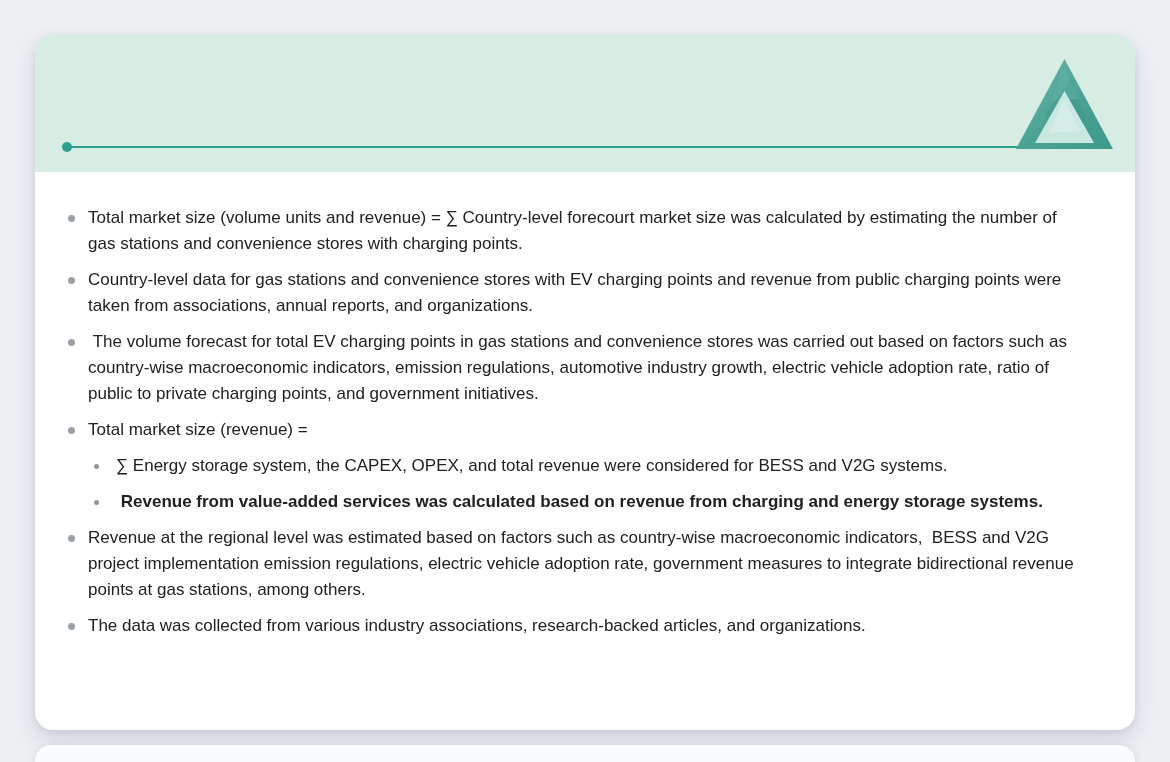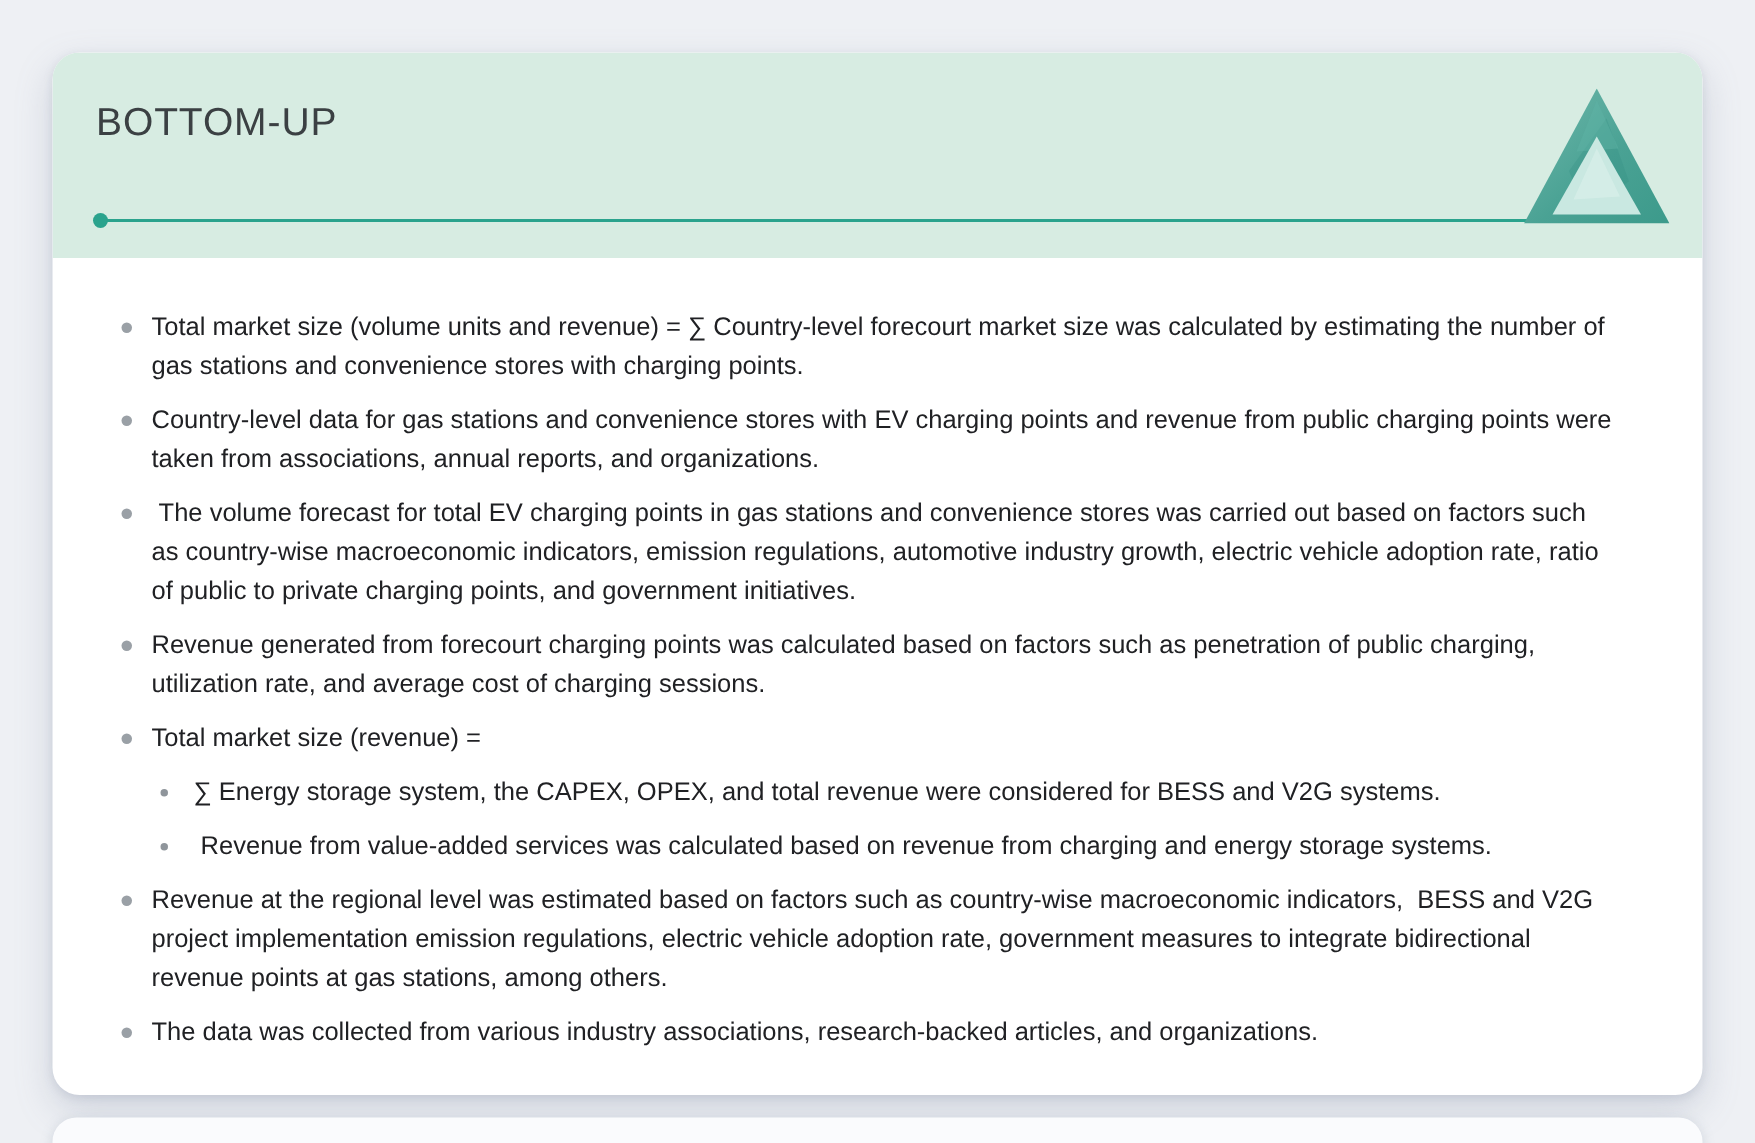--- a/index.html
+++ b/index.html
@@ -36,35 +36,35 @@
     position:absolute; left:27px; bottom:20px;
     width:10px; height:10px; border-radius:50%;
     background:var(--accent,#2aa38d);
   }
   .logo{
     position:absolute; right:22px; bottom:23px;
     width:97px; height:90px;
   }
 
   
-  .card-body{ padding:33px 58px 24px 46px; }
+  .card-body{ padding:33px 58px 24px 33px; }
 
   .bullet-item{ display:flex; margin-bottom:10px; }
   .dot{
     flex:0 0 auto; width:7px; height:7px; border-radius:50%;
     background:var(--bullet,#9aa0a6); margin:10px 13px 0 0;
   }
   .bullet-body{ flex:1 1 auto; }
   .bullet-text{
     font-size:17px; line-height:26px; color:var(--text,#202124);
     white-space:pre-wrap;
   }
   .sub-list{ margin-top:10px; margin-left:6px; }
   .sub-item{ display:flex; margin-bottom:10px; }
-  .sub-item:last-child{ margin-bottom:0; }
+  .sub-item:last-child{ margin-bottom:0;font-weight:bold; }
   .sub-dot{
     flex:0 0 auto; width:5px; height:5px; border-radius:50%;
     background:#8f959b; margin:11px 17px 0 0;
   }
 
   
   .next-card{
     position:absolute; left:35px; top:745px; width:1100px; height:40px;
     background:#fafbfd; border-radius:16px 16px 0 0;
     box-shadow:0 2px 8px rgba(125,138,160,0.25);
@@ -72,21 +72,20 @@
 </style>
 </head>
 <body>
 
 <div class="stage">
 
   <div class="card">
 
     <div class="card-header">
       <div class="page-title">
-        <div>BOTTOM-UP</div>
       </div>
       <span class="rule-dot"></span>
       <div class="rule"></div>
 
       <svg class="logo" viewBox="0 0 97 90" aria-hidden="true">
         <defs>
           <linearGradient id="triGrad" x1="0" y1="0" x2="1" y2="1">
             <stop offset="0" stop-color="#6fb8ab"></stop>
             <stop offset="0.55" stop-color="#4aa294"></stop>
             <stop offset="1" stop-color="#3c9a8b"></stop>
@@ -116,26 +115,20 @@
           </div>
           <div class="bullet-item">
             <span class="dot"></span>
             <div class="bullet-body">
               <div class="bullet-text"> The volume forecast for total EV charging points in gas stations and convenience stores was carried out based on factors such as country-wise macroeconomic indicators, emission regulations, automotive industry growth, electric vehicle adoption rate, ratio of public to private charging points, and government initiatives.</div>
             </div>
           </div>
           <div class="bullet-item">
             <span class="dot"></span>
             <div class="bullet-body">
-              <div class="bullet-text">Revenue generated from forecourt charging points was calculated based on factors such as penetration of public charging, utilization rate, and average cost of charging sessions.</div>
-            </div>
-          </div>
-          <div class="bullet-item">
-            <span class="dot"></span>
-            <div class="bullet-body">
               <div class="bullet-text">Total market size (revenue) =</div>
               <div class="sub-list">
                 <div class="sub-item">
                   <span class="sub-dot"></span>
                   <div class="bullet-text">∑ Energy storage system, the CAPEX, OPEX, and total revenue were considered for BESS and V2G systems.</div>
                 </div>
                 <div class="sub-item">
                   <span class="sub-dot"></span>
                   <div class="bullet-text"> Revenue from value-added services was calculated based on revenue from charging and energy storage systems.</div>
                 </div>

